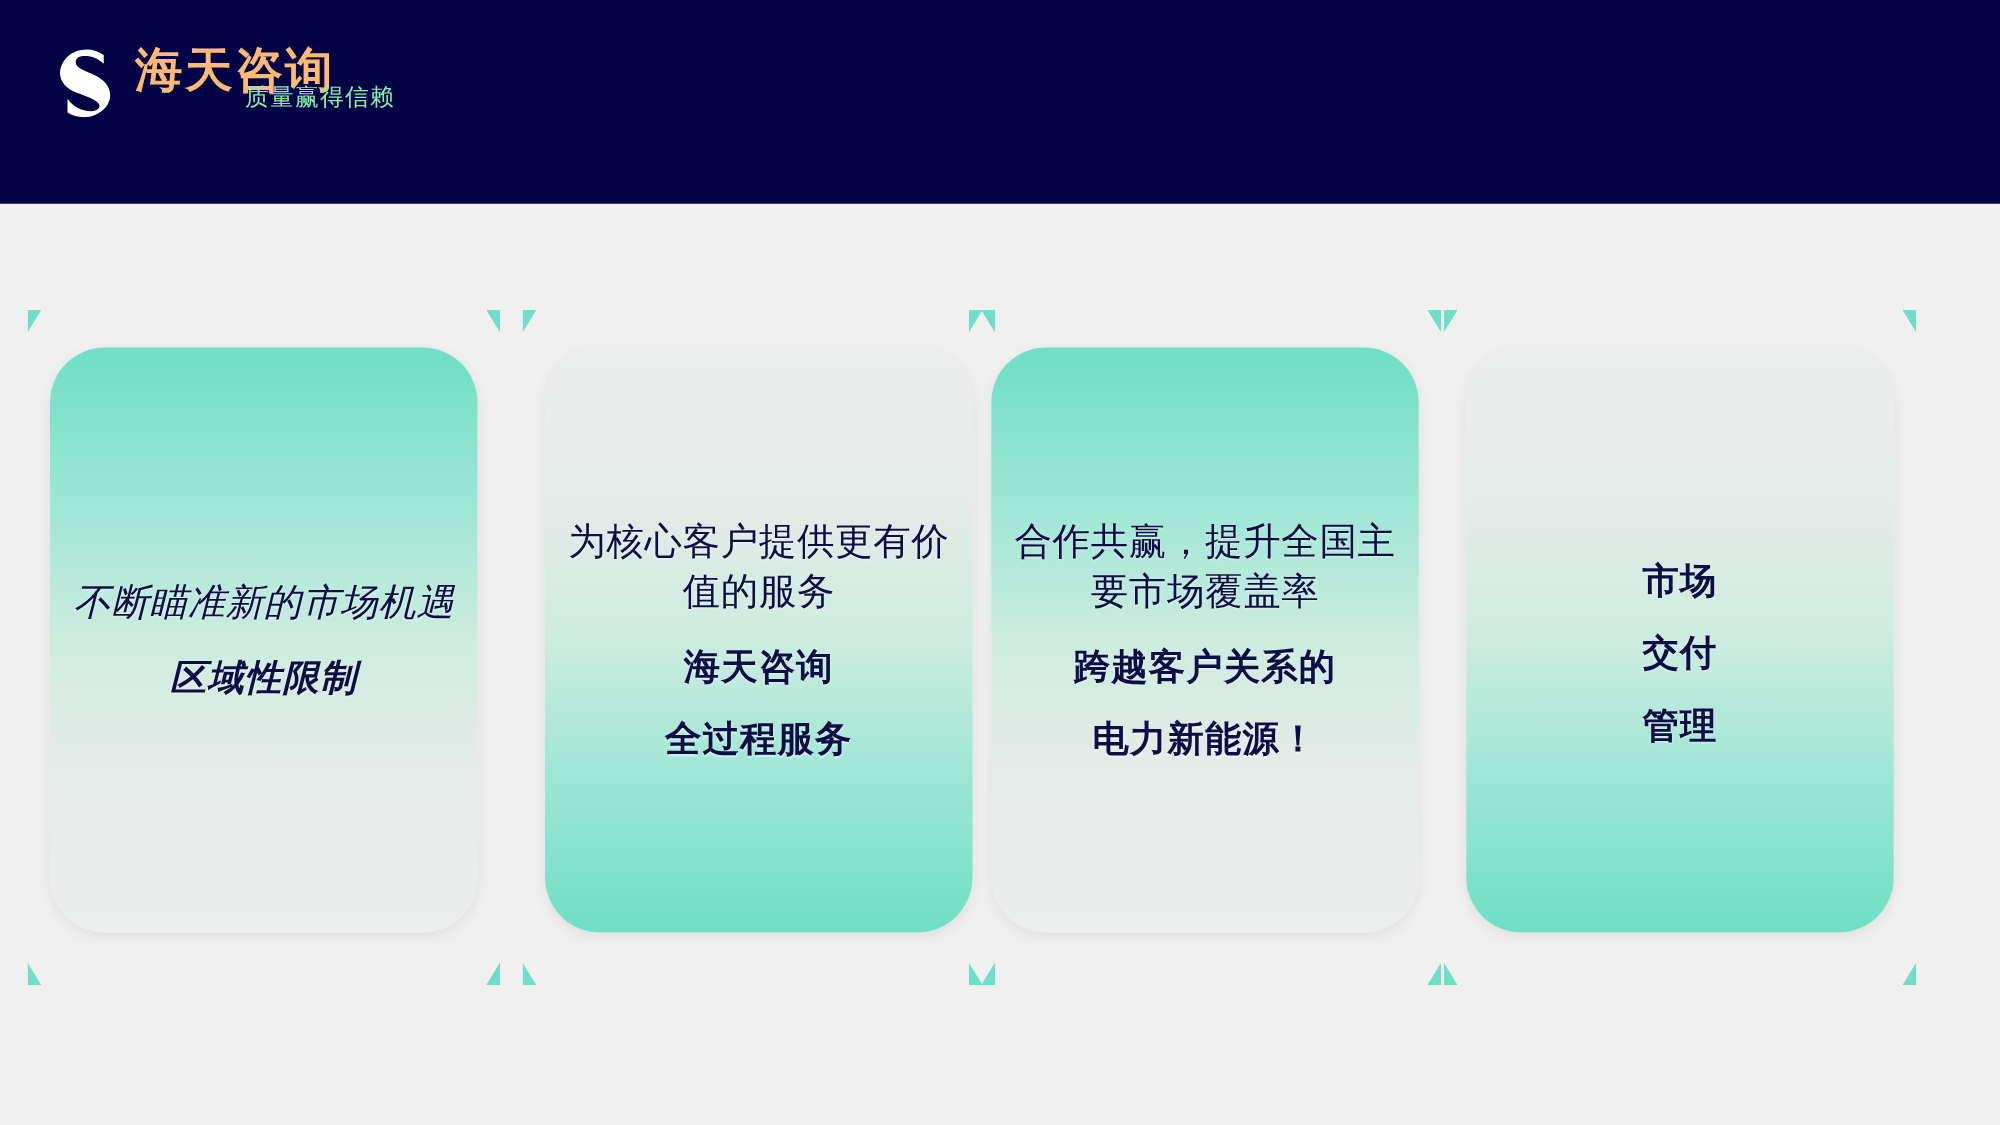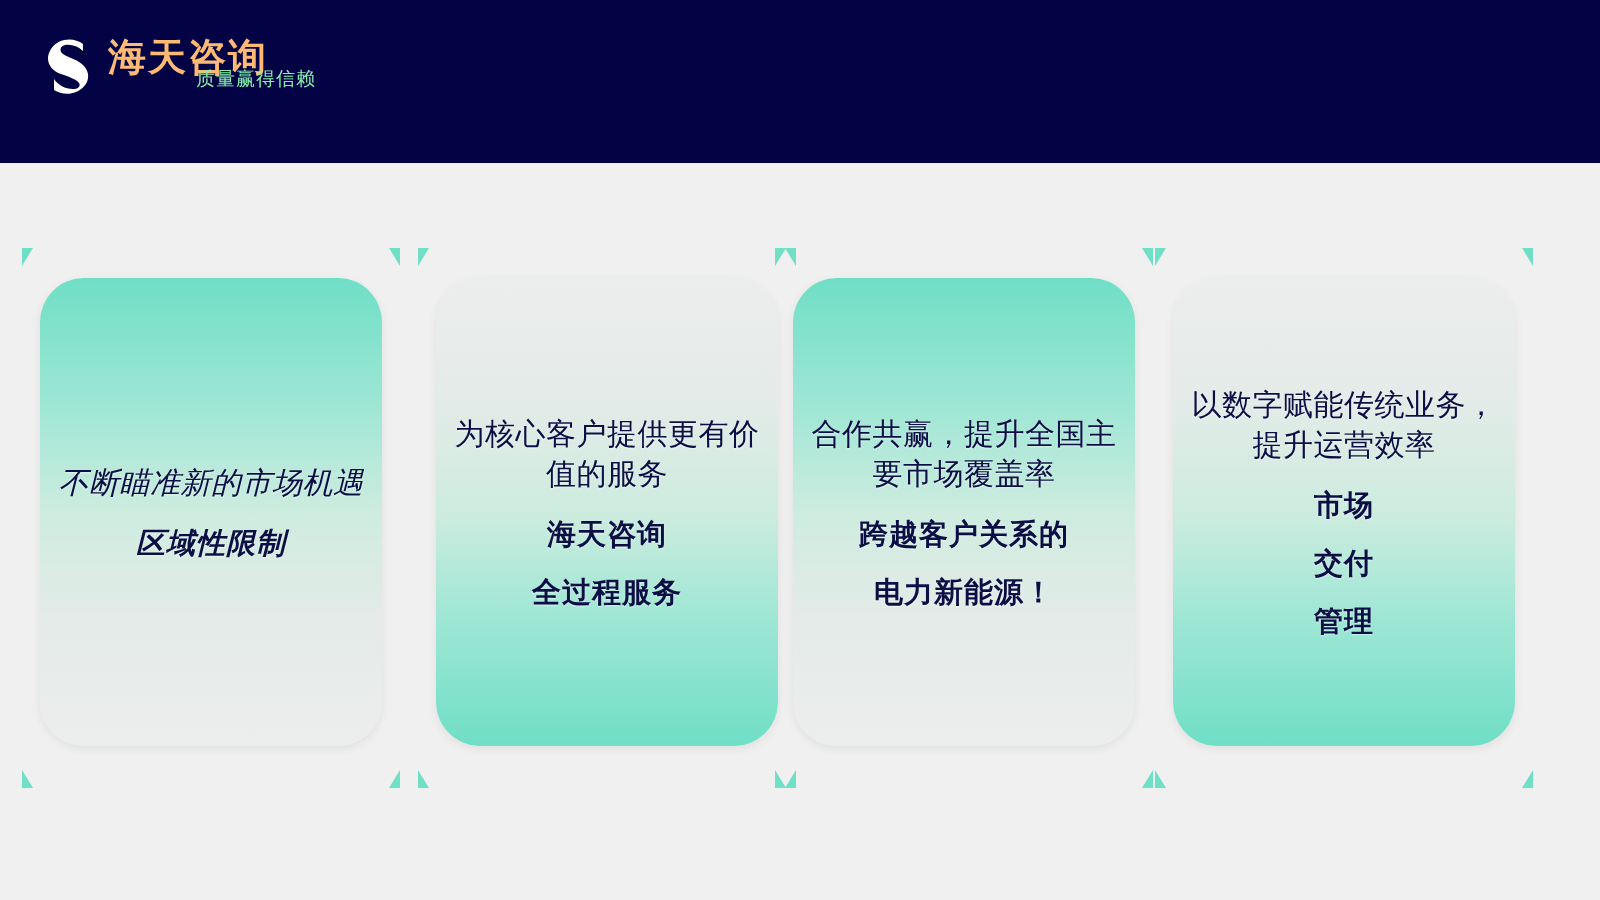--- a/index.html
+++ b/index.html
@@ -228,21 +228,20 @@
     </div>
   </div>
 
   <div class="card-slot s4">
     <span class="corner tl"></span>
     <span class="corner tr"></span>
     <span class="corner bl"></span>
     <span class="corner br"></span>
     <div class="card grad-up">
       <div class="card-body">
-        <div class="card-lead">以数字赋能传统业务，提升运营效率</div>
         <div class="card-kw">市场</div>
         <div class="card-kw">交付</div>
         <div class="card-kw">管理</div>
       </div>
     </div>
   </div>
 
 </div>
 
 </body></html>

